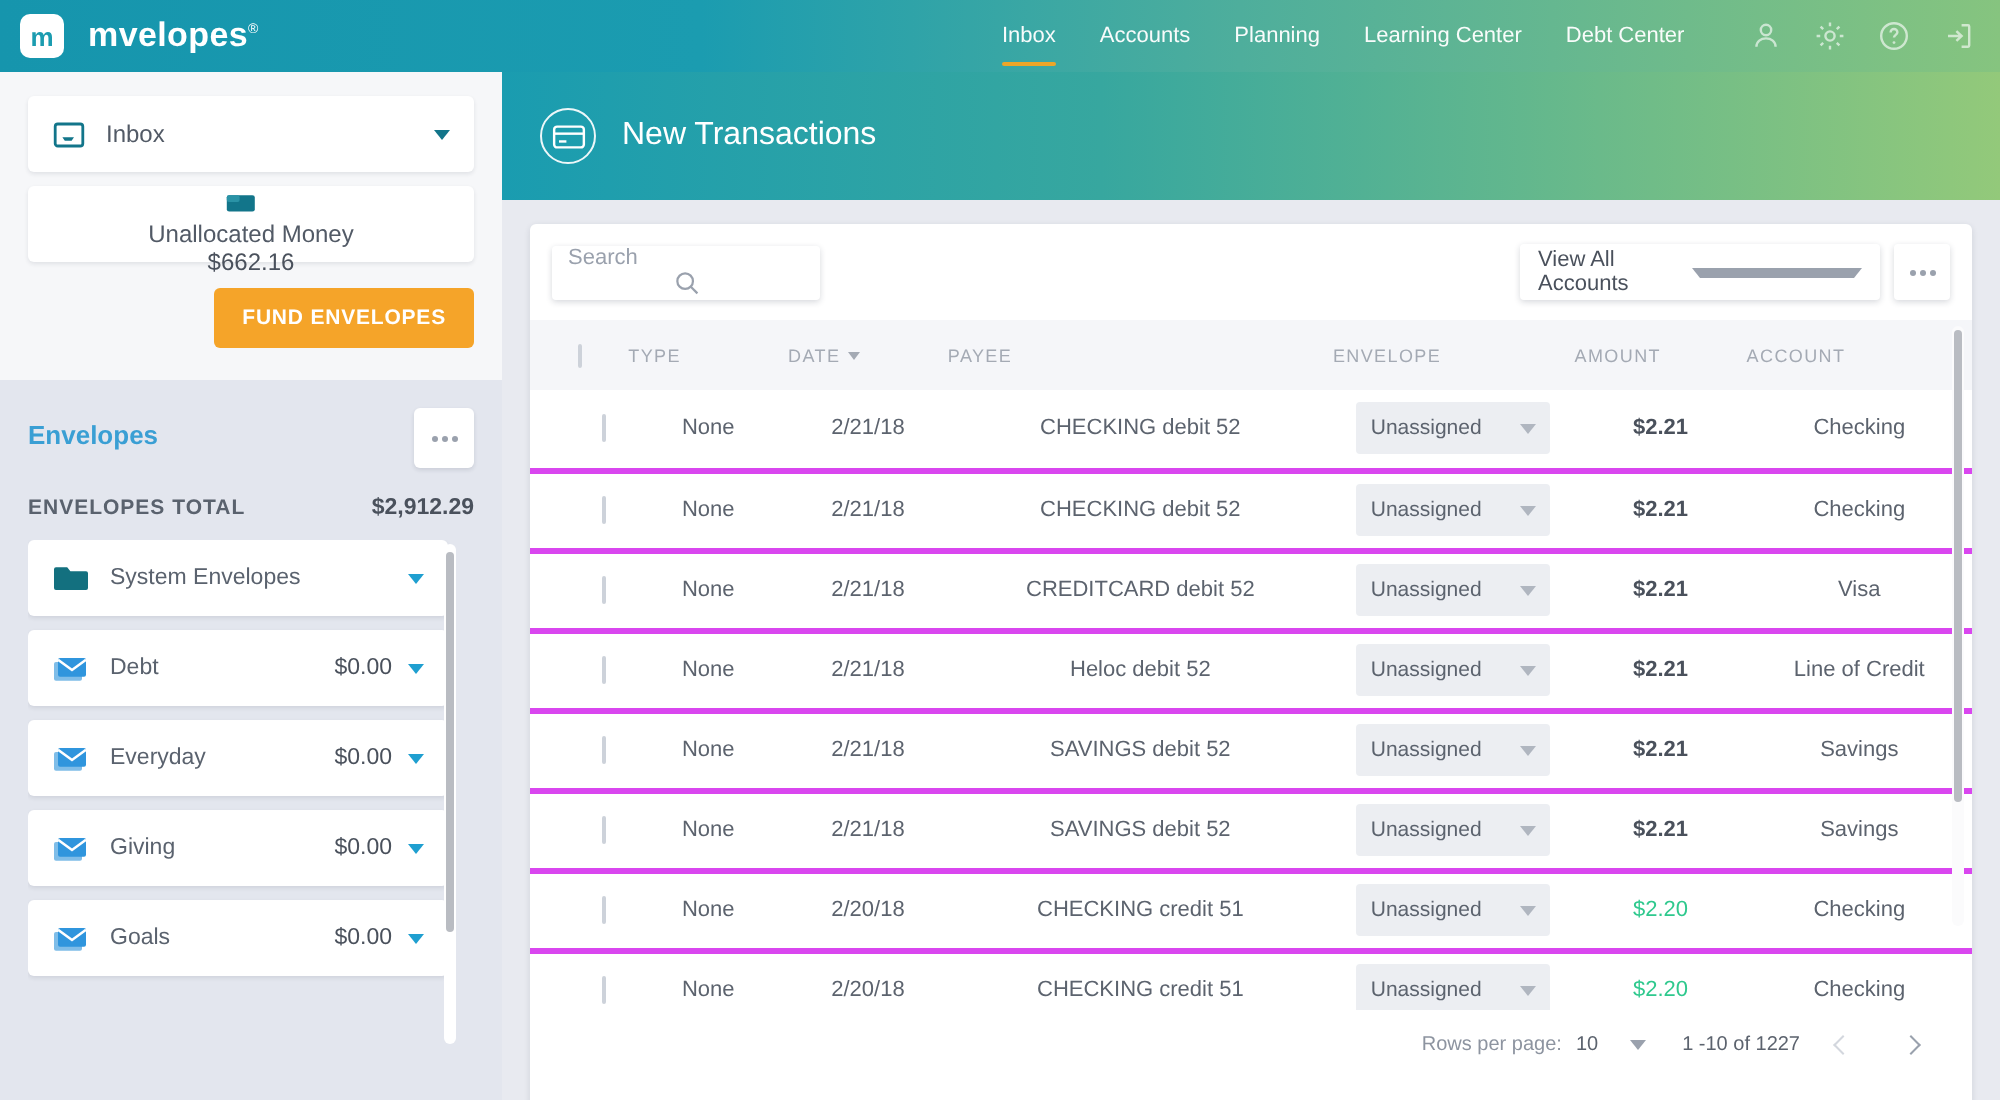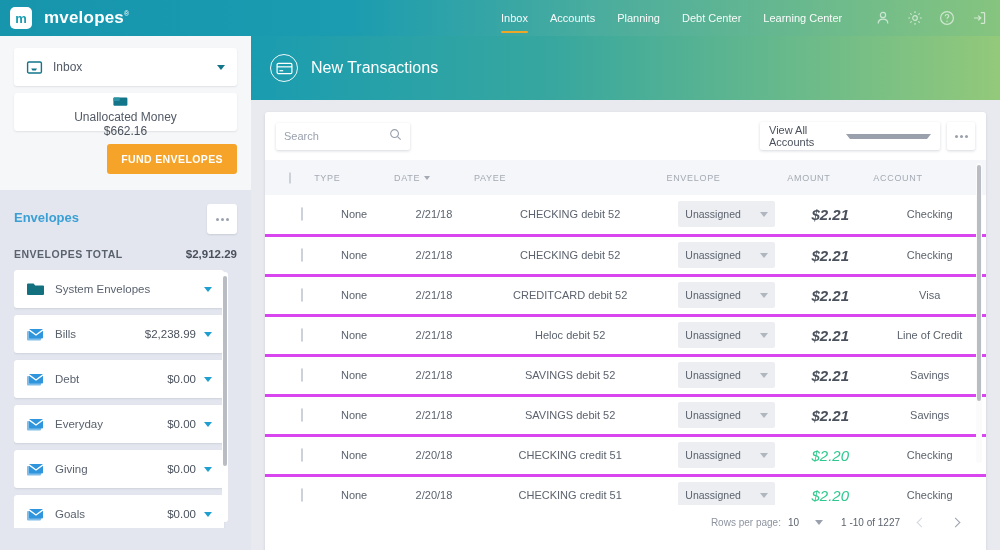--- a/index.html
+++ b/index.html
@@ -118,21 +118,21 @@
 
   .panel {
     position: absolute; top: 76px; left: 14px; width: 721px; height: 462px;
     background: #fff; border-radius: 3px; box-shadow: 0 1px 3px rgba(30,40,60,.12);
     overflow: hidden;
   }
   .panel-top { height: 48px; display: flex; align-items: center; padding: 0 11px; }
   .search-box {
     width: 134px; height: 27px; background: #fff; border-radius: 2px;
     box-shadow: 0 1px 3px rgba(30,40,60,.18);
-    display: flex; align-items: center; padding: 0 8px;
+    display: flex; align-items: center; padding: 0 8px; flex-direction: column;
   }
   .search-box input {
     border: 0; outline: 0; font-size: 11px; color: #4a515c; width: 100%;
     font-family: "Liberation Sans", sans-serif; background: transparent;
   }
   .search-box input::placeholder { color: #9aa1ad; }
   .spacer { flex: 1; }
   .acct-select {
     width: 180px; height: 28px; background: #fff; border-radius: 2px;
     box-shadow: 0 1px 3px rgba(30,40,60,.18);
@@ -170,21 +170,21 @@
     width: 12px; height: 12px; border: 1.2px solid #cdd2da; border-radius: 2px;
     background: #fff; cursor: pointer;
   }
   .env-pill {
     display: inline-flex; align-items: center; justify-content: space-between;
     width: 97px; height: 26px; background: #eceef2; border-radius: 2px;
     padding: 0 7px; cursor: pointer;
   }
   .env-pill span { font-size: 10.5px; color: #5c636e; }
   .env-pill .tri-down { border-top-color: #b0b6c0; }
-  .amt { font-weight: bold; color: #4a515c; font-size: 15px; font-style: italic; }
+  .amt { font-weight: bold; color: #4a515c; font-size: 11px; }
   .amt.credit { color: #2fc98e; font-weight: normal; }
 
   .table-wrap { position: relative; height: 345px; overflow: hidden; }
   .tbl-scroll {
     position: absolute; right: 4px; top: 3px; width: 6px; height: 300px;
     background: #fbfbfc; border-radius: 3px;
   }
   .tbl-scroll i {
     display: block; position: absolute; top: 2px; left: 1px;
     width: 4px; height: 236px; background: #b9bcc2; border-radius: 2px;
@@ -215,22 +215,22 @@
     <div class="logo-wrap">
       <div class="logo-mark">m</div>
       <div class="logo-text">
         <span>mvelopes</span><span class="logo-tm">®</span>
       </div>
     </div>
     <div class="nav">
       <div class="nav-item active">Inbox</div>
       <div class="nav-item">Accounts</div>
       <div class="nav-item">Planning</div>
+      <div class="nav-item">Learning Center</div>
       <div class="nav-item">Debt Center</div>
-      <div class="nav-item">Learning Center</div>
       <div class="nav-icons">
         <span class="ic">
           <svg viewBox="0 0 16 16" width="16" height="16" fill="none" stroke="#ffffff" stroke-width="1.2">
             <circle cx="8" cy="5" r="2.6"></circle>
               <path d="M3.2 13.4c0-2.7 2.2-4.2 4.8-4.2s4.8 1.5 4.8 4.2"></path>
           </svg>
         </span>
         <span class="ic">
           <svg viewBox="0 0 16 16" width="16" height="16" fill="none" stroke="#ffffff" stroke-width="1.2">
             <circle cx="8" cy="8" r="2.3"></circle>
@@ -305,32 +305,20 @@
           <span class="eicon">
             <svg viewBox="0 0 19 16" width="19" height="16">
               <path d="M1 4.2V13a1 1 0 0 0 1 1h15a1 1 0 0 0 1-1V5.6a1 1 0 0 0-1-1H9.2L7.6 2.6H2a1 1 0 0 0-1 1z" fill="#13707f"></path>
             </svg>
           </span>
           <span class="ename">System Envelopes</span>
           <span class="eval"></span>
           <span class="caret blue"></span>
         </div>
 
-        <div class="env-item">
-          <span class="eicon">
-            <svg viewBox="0 0 19 16" width="19" height="16">
-              <rect x="1" y="5" width="14" height="9.4" rx="1" fill="#7fbde8"></rect>
-              <rect x="3" y="3" width="14" height="9.4" rx="1" fill="#2f95dd"></rect>
-              <path d="M3 3.9 10 9l7-5.1" fill="none" stroke="#ffffff" stroke-width="1.3"></path>
-            </svg>
-          </span>
-          <span class="ename">Bills</span>
-          <span class="eval">$2,238.99</span>
-          <span class="caret blue"></span>
-        </div>
 
         <div class="env-item">
           <span class="eicon">
             <svg viewBox="0 0 19 16" width="19" height="16">
               <rect x="1" y="5" width="14" height="9.4" rx="1" fill="#7fbde8"></rect>
               <rect x="3" y="3" width="14" height="9.4" rx="1" fill="#2f95dd"></rect>
               <path d="M3 3.9 10 9l7-5.1" fill="none" stroke="#ffffff" stroke-width="1.3"></path>
             </svg>
           </span>
           <span class="ename">Debt</span>

